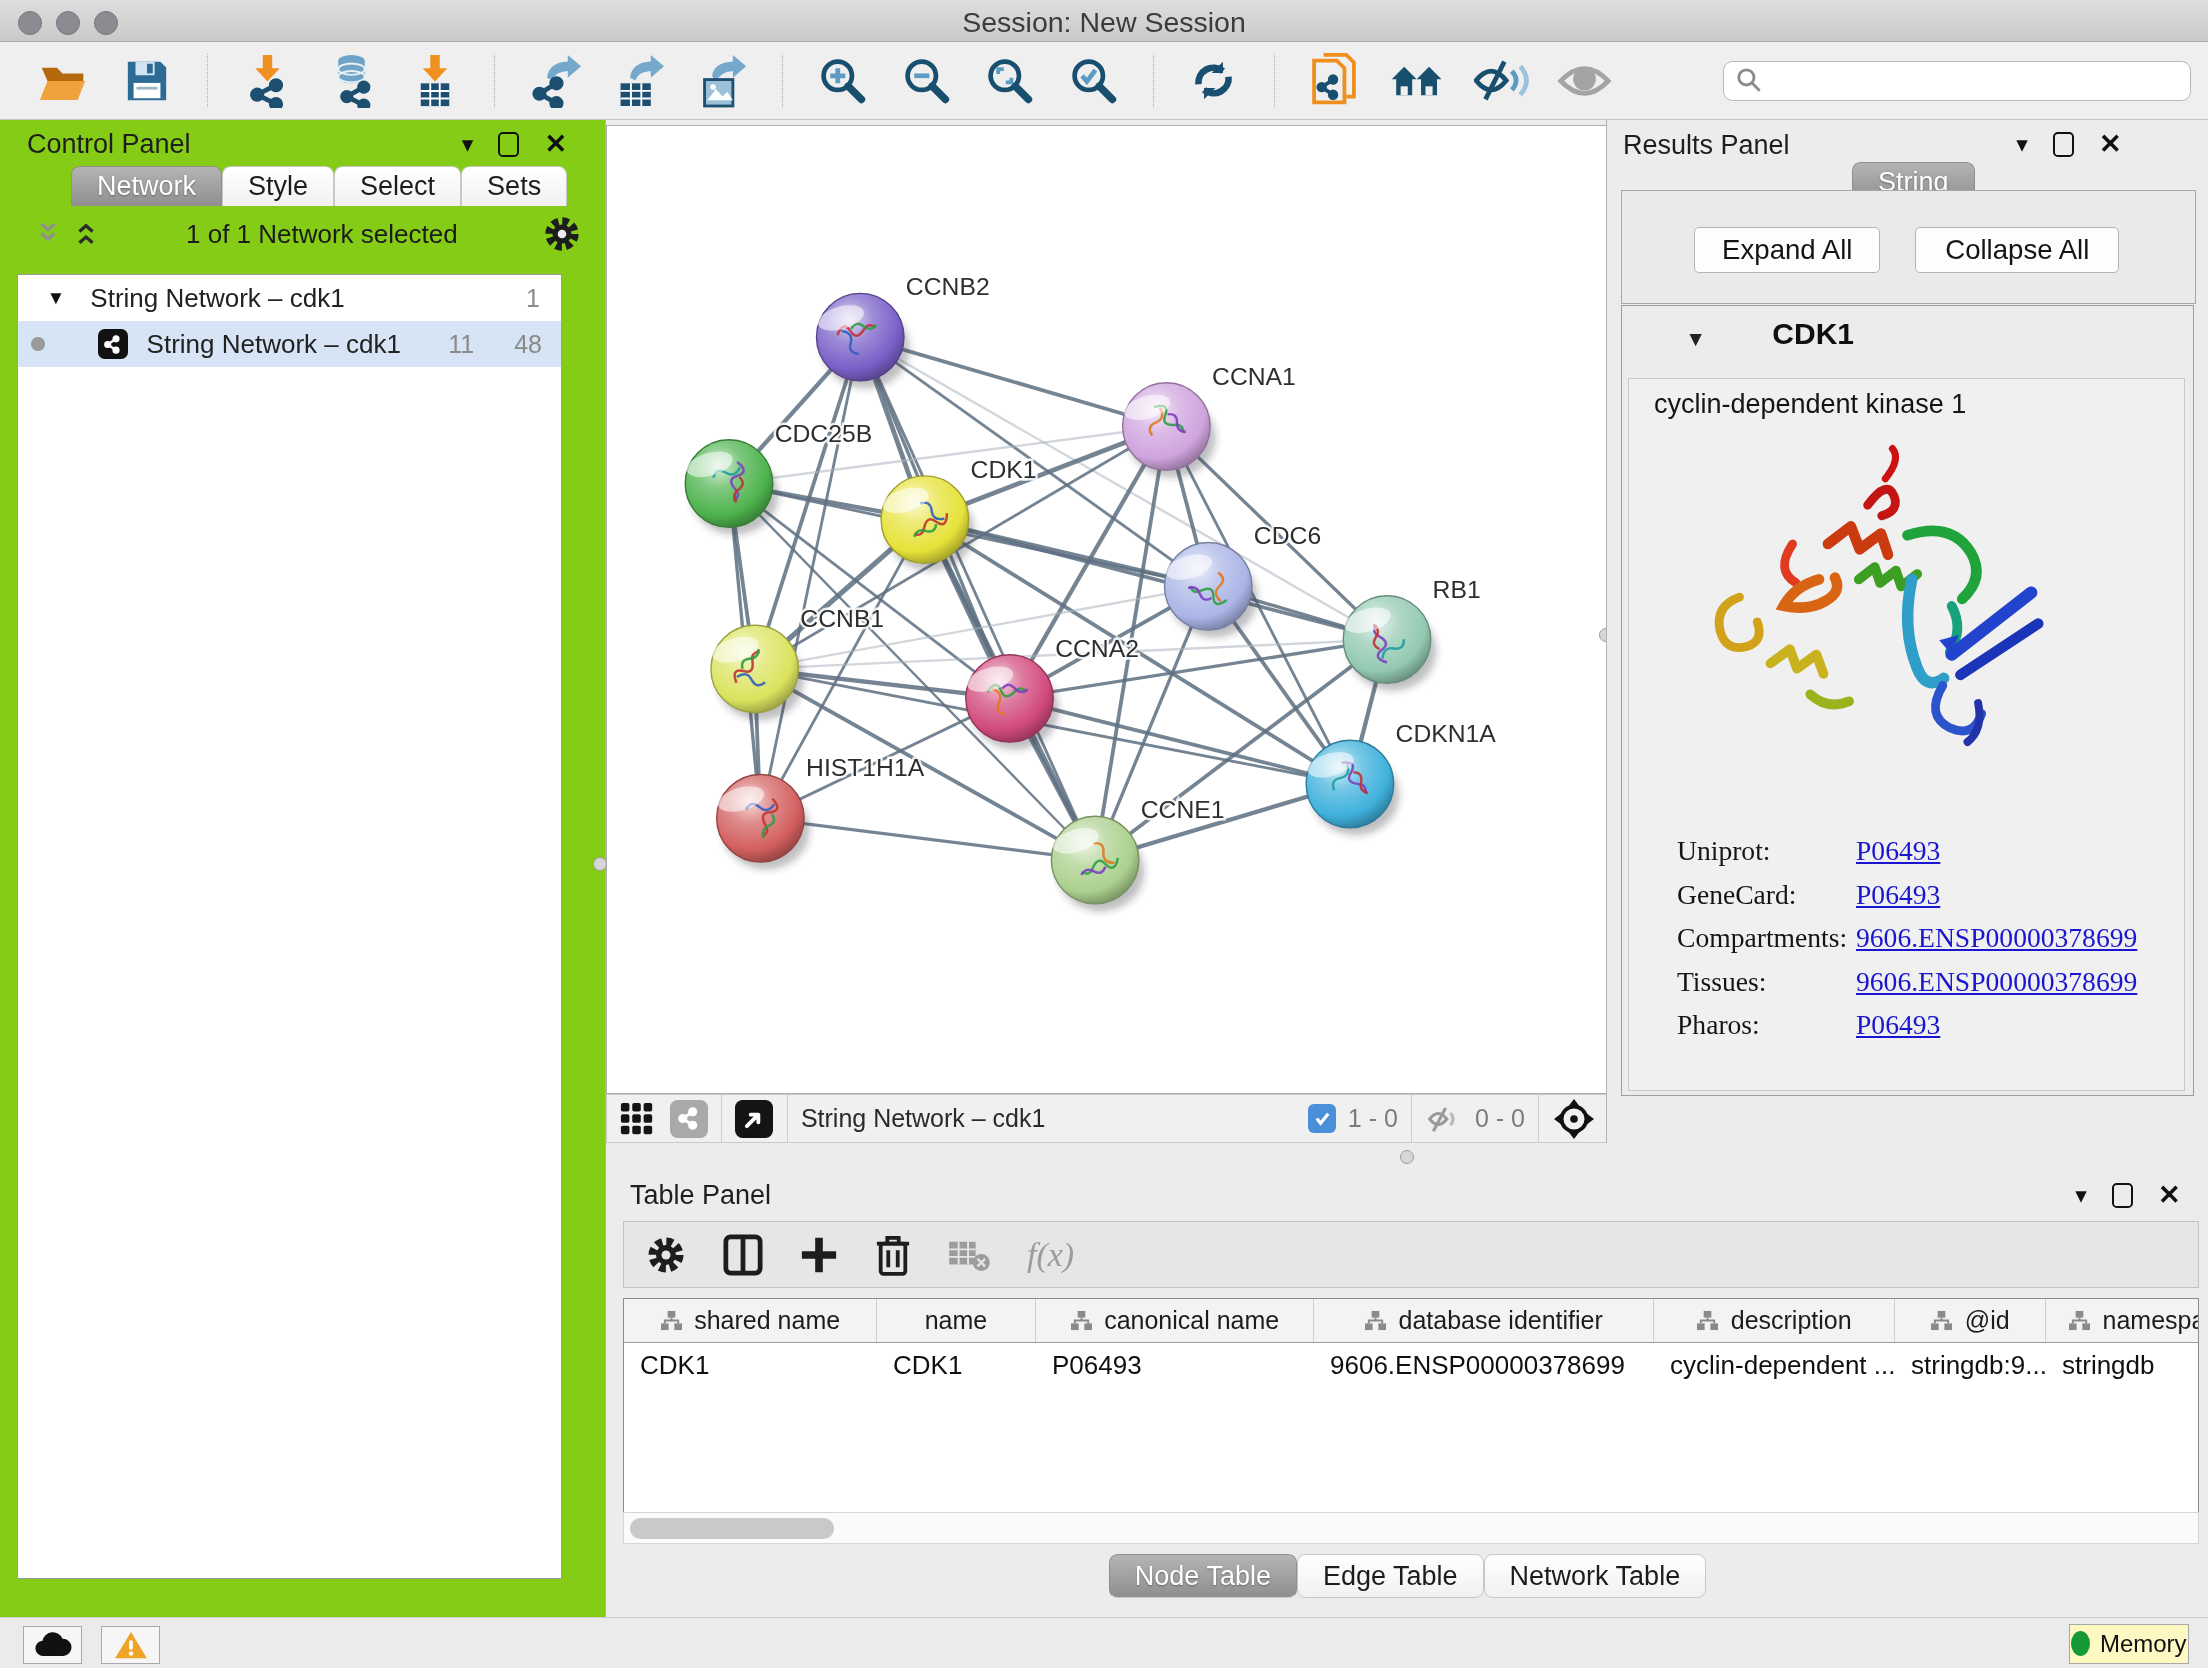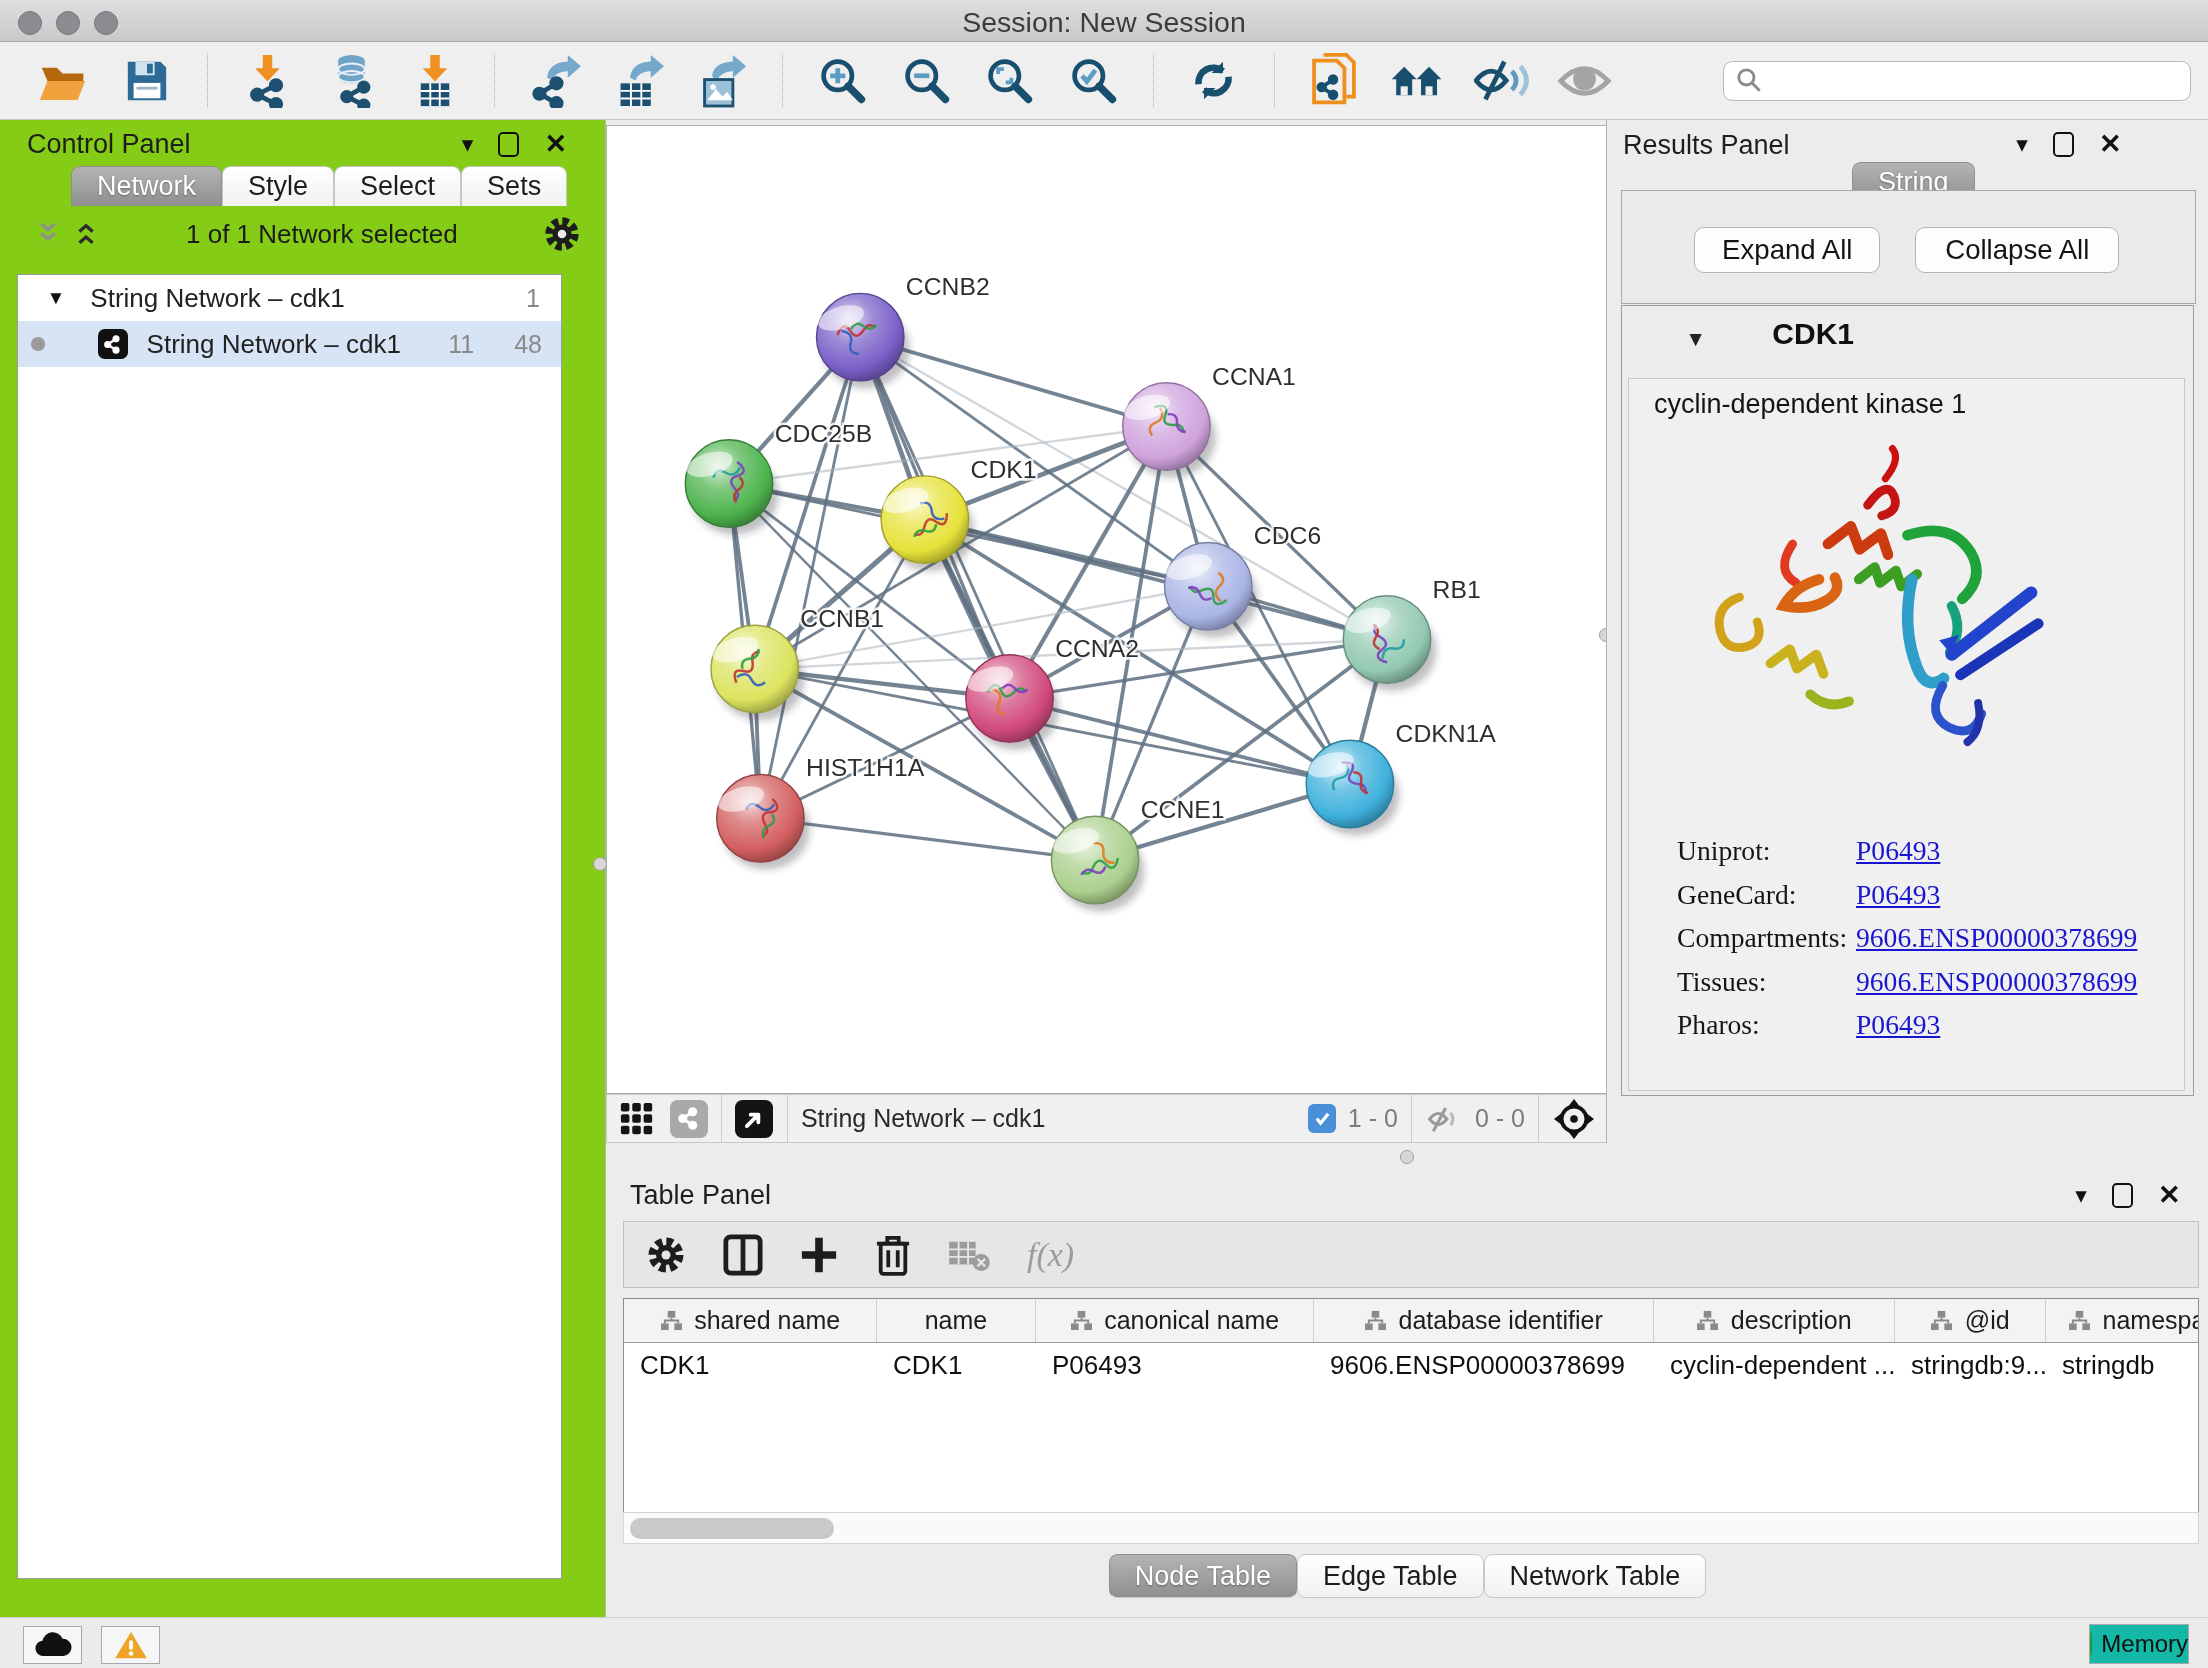--- a/index.html
+++ b/index.html
@@ -57,21 +57,21 @@
     padding:0 11.4px;font-size:25px;color:#2a2a2a;}
   .fsep{width:0;height:48px;border-left:1px solid #cdcdcd;margin:0 13.3px;}
   .fchip{width:38px;height:38px;border-radius:7.6px;display:flex;align-items:center;justify-content:center;flex:none;}
   .dot-handle{width:14.3px;height:14.3px;border-radius:50%;background:#d7d7d7;border:1px solid #9d9d9d;box-sizing:border-box;}
   
   .rpanel{left:1606px;top:120px;width:544px;height:1023px;background:#ececec;
     border-left:1px solid #b2b2b2;box-sizing:border-box;}
   .rbox1{position:absolute;left:14.3px;top:70px;width:573px;height:112px;
     border:1px solid #a8a8a8;background:#eaeaea;}
   .rbtn{position:absolute;height:46px;background:#fdfdfd;border:1px solid #b4b4b4;
-    border-radius:10px;font-size:27.6px;display:flex;align-items:center;justify-content:center;
+    border-radius:5px;font-size:27.6px;display:flex;align-items:center;justify-content:center;
     color:#141414;box-sizing:border-box;}
   .rbox2{position:absolute;left:14.3px;top:185px;width:573px;height:791px;
     border:1.9px solid #9d9d9d;background:#ececec;box-sizing:border-box;}
   .rinner{position:absolute;left:5.7px;top:72px;width:557px;height:713px;
     background:#f0f0f0;border:1px solid #c9c9c9;box-sizing:border-box;}
   .xl{font-family:"Liberation Serif",serif;}
   .xl-head{font-size:29.5px;font-weight:bold;color:#111;}
   .xl-label{font-size:27.6px;color:#151515;}
   .xl-link{font-size:27.6px;color:#1a16cf;text-decoration:underline;}
   
@@ -89,21 +89,21 @@
   .scrollstrip{position:absolute;left:17px;top:340px;width:1576px;height:32px;background:#fafafa;
     border:1px solid #d6d6d6;box-sizing:border-box;}
   .thumb{position:absolute;left:5.7px;top:4.8px;width:204px;height:21px;border-radius:10.5px;background:#c9c9c9;}
   .ttabs{position:absolute;left:0;top:382px;width:100%;display:flex;justify-content:center;}
   .ttabs .tab{border-radius:8.6px;height:44px;border-bottom:1px solid #c7c7c7;}
   .ttabs .tab.sel{border-radius:8.6px;}
   
   .statusbar{left:0;top:1617px;width:2208px;height:51px;background:#ebebeb;border-top:1px solid #cfcfcf;}
   .sbtn{position:absolute;top:7.6px;width:59px;height:38px;background:#f6f6f6;border:1.9px solid #a9a9a9;
     box-sizing:border-box;display:flex;align-items:center;justify-content:center;}
-  .membtn{position:absolute;top:5.7px;right:19px;width:100px;height:40px;background:#14b8a6;
+  .membtn{position:absolute;top:5.7px;right:19px;width:120px;height:40px;background:#fef9c3;
     border:1.9px solid #a9a9a9;box-sizing:border-box;display:flex;align-items:center;justify-content:center;
     gap:9.5px;font-size:24px;color:#111;}
   .memdot{width:19px;height:25px;border-radius:50%;background:#169a36;}
   svg{display:block;}
   .gearsvg circle.teeth{fill:none;stroke:#1d1d1d;}
 </style>
 </head>
 <body>
 
 <div class="abs titlebar">

